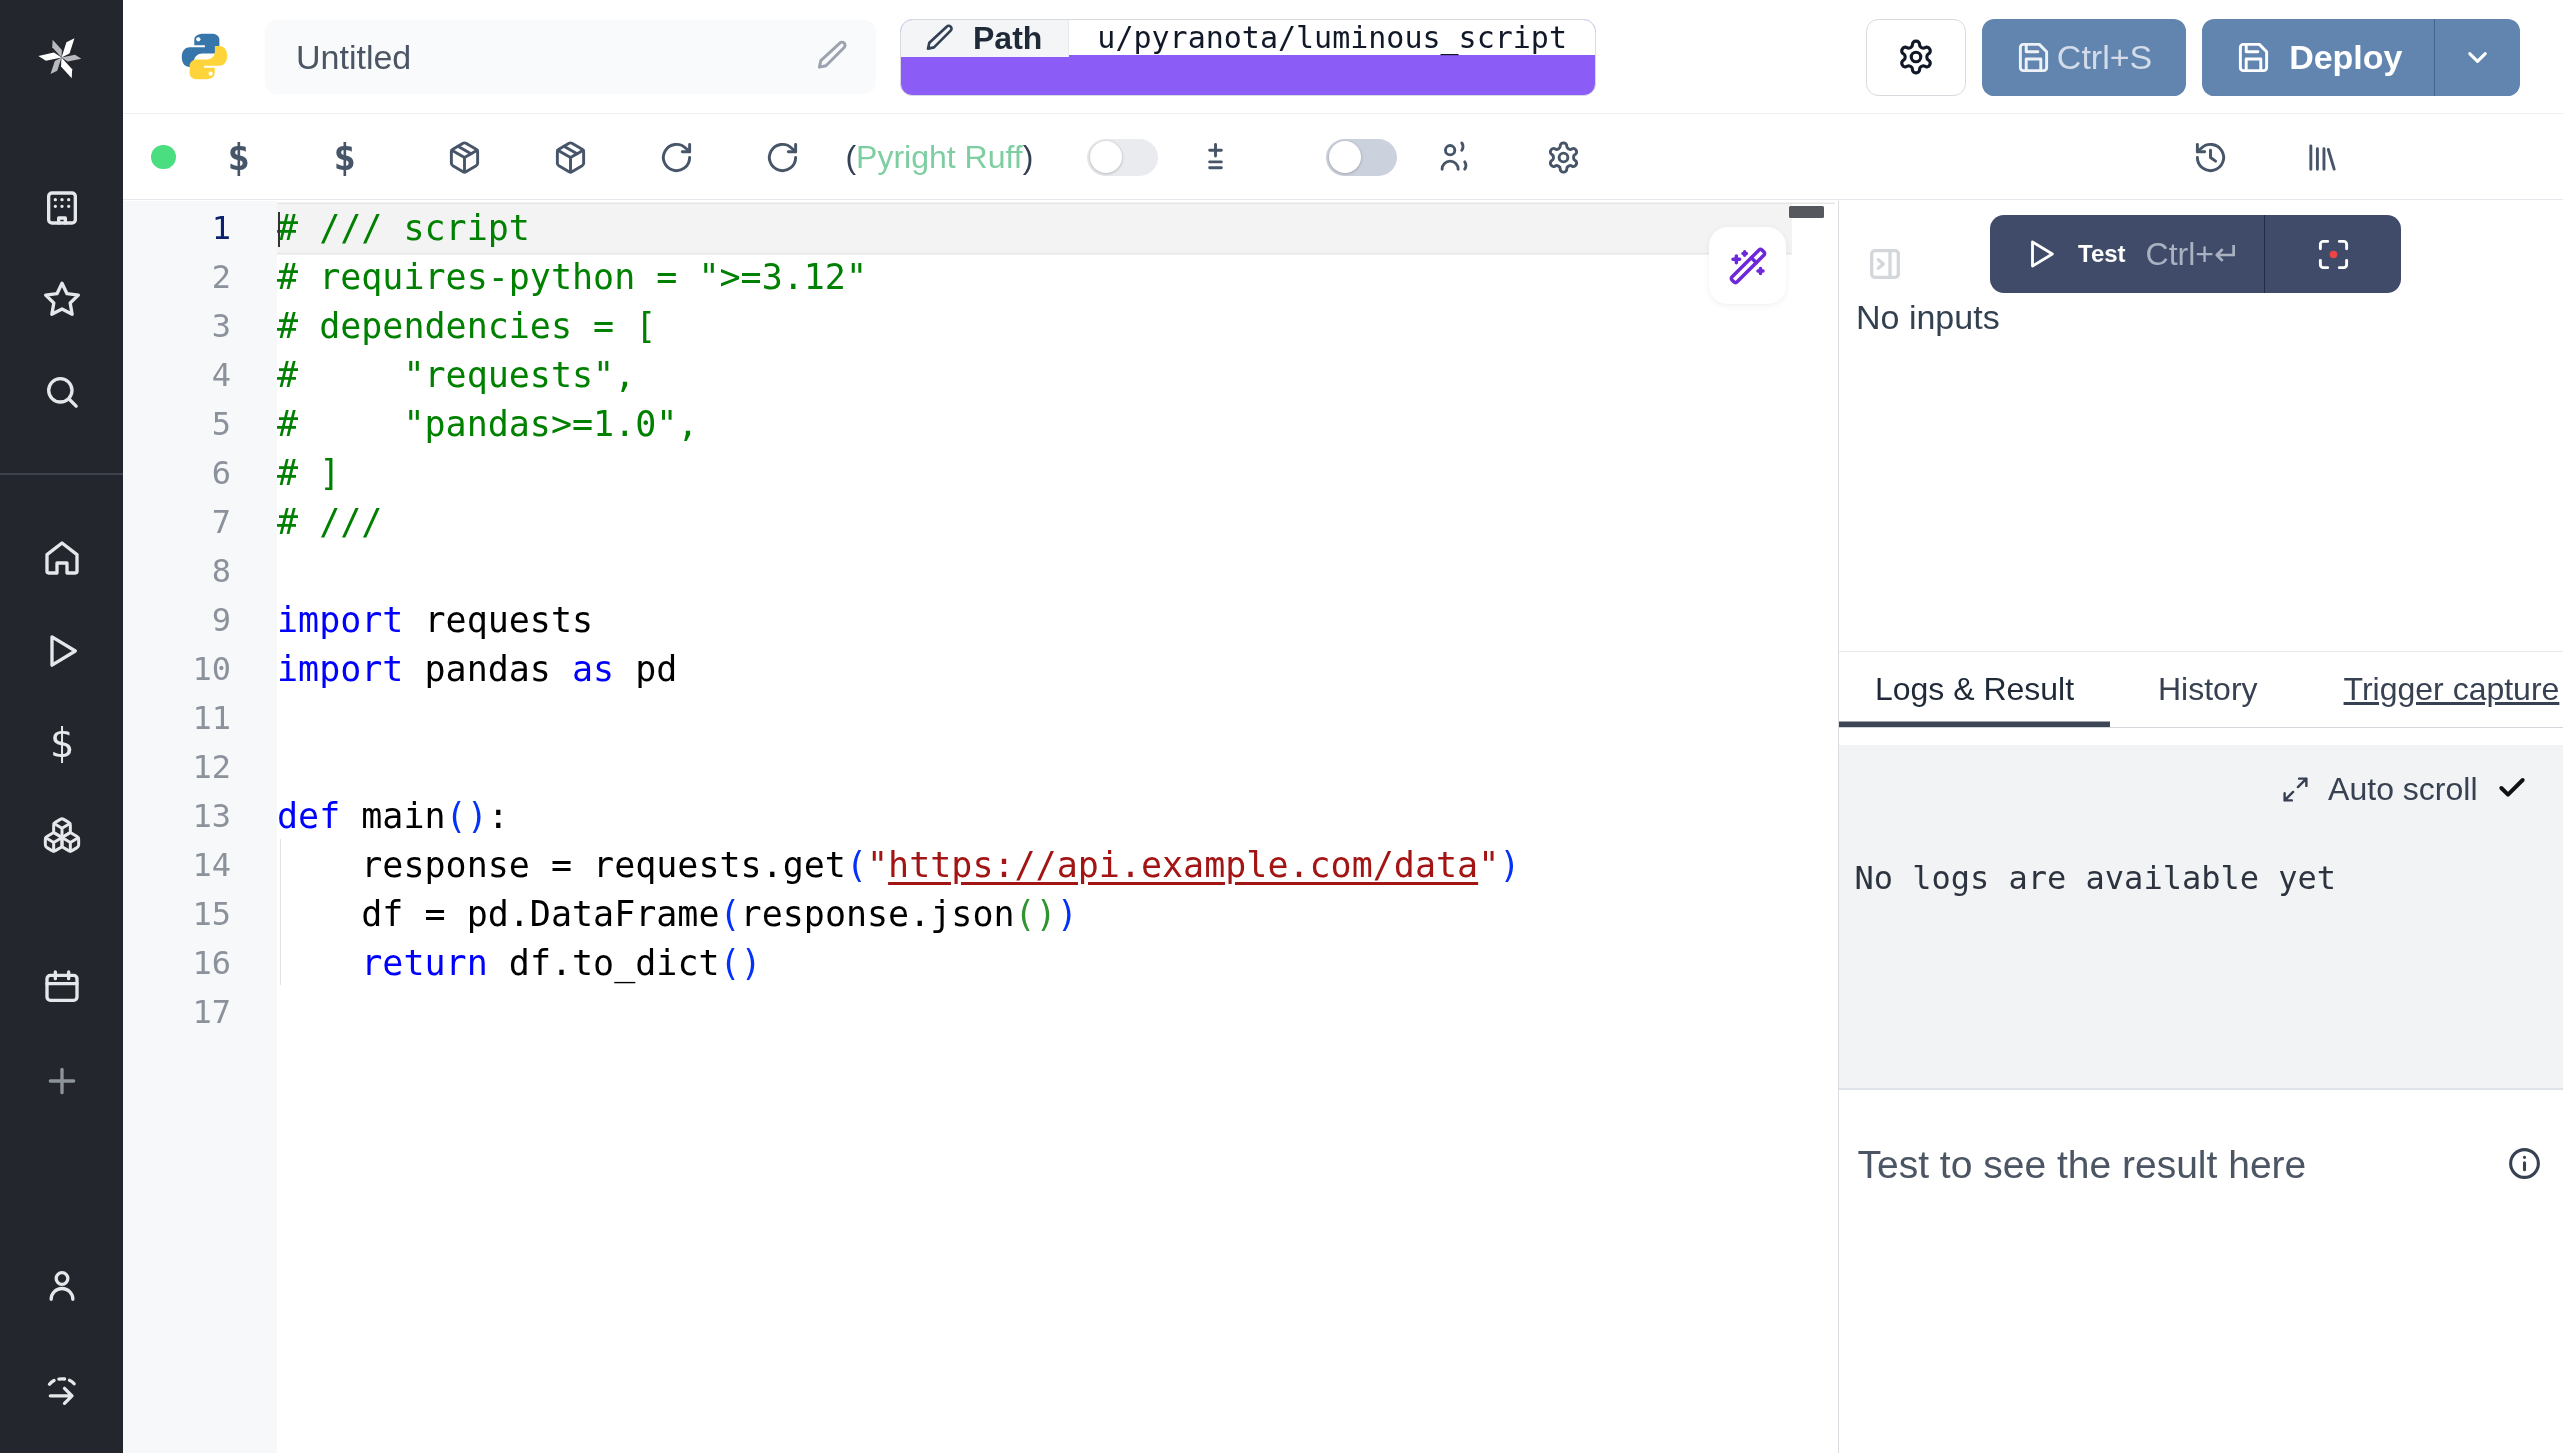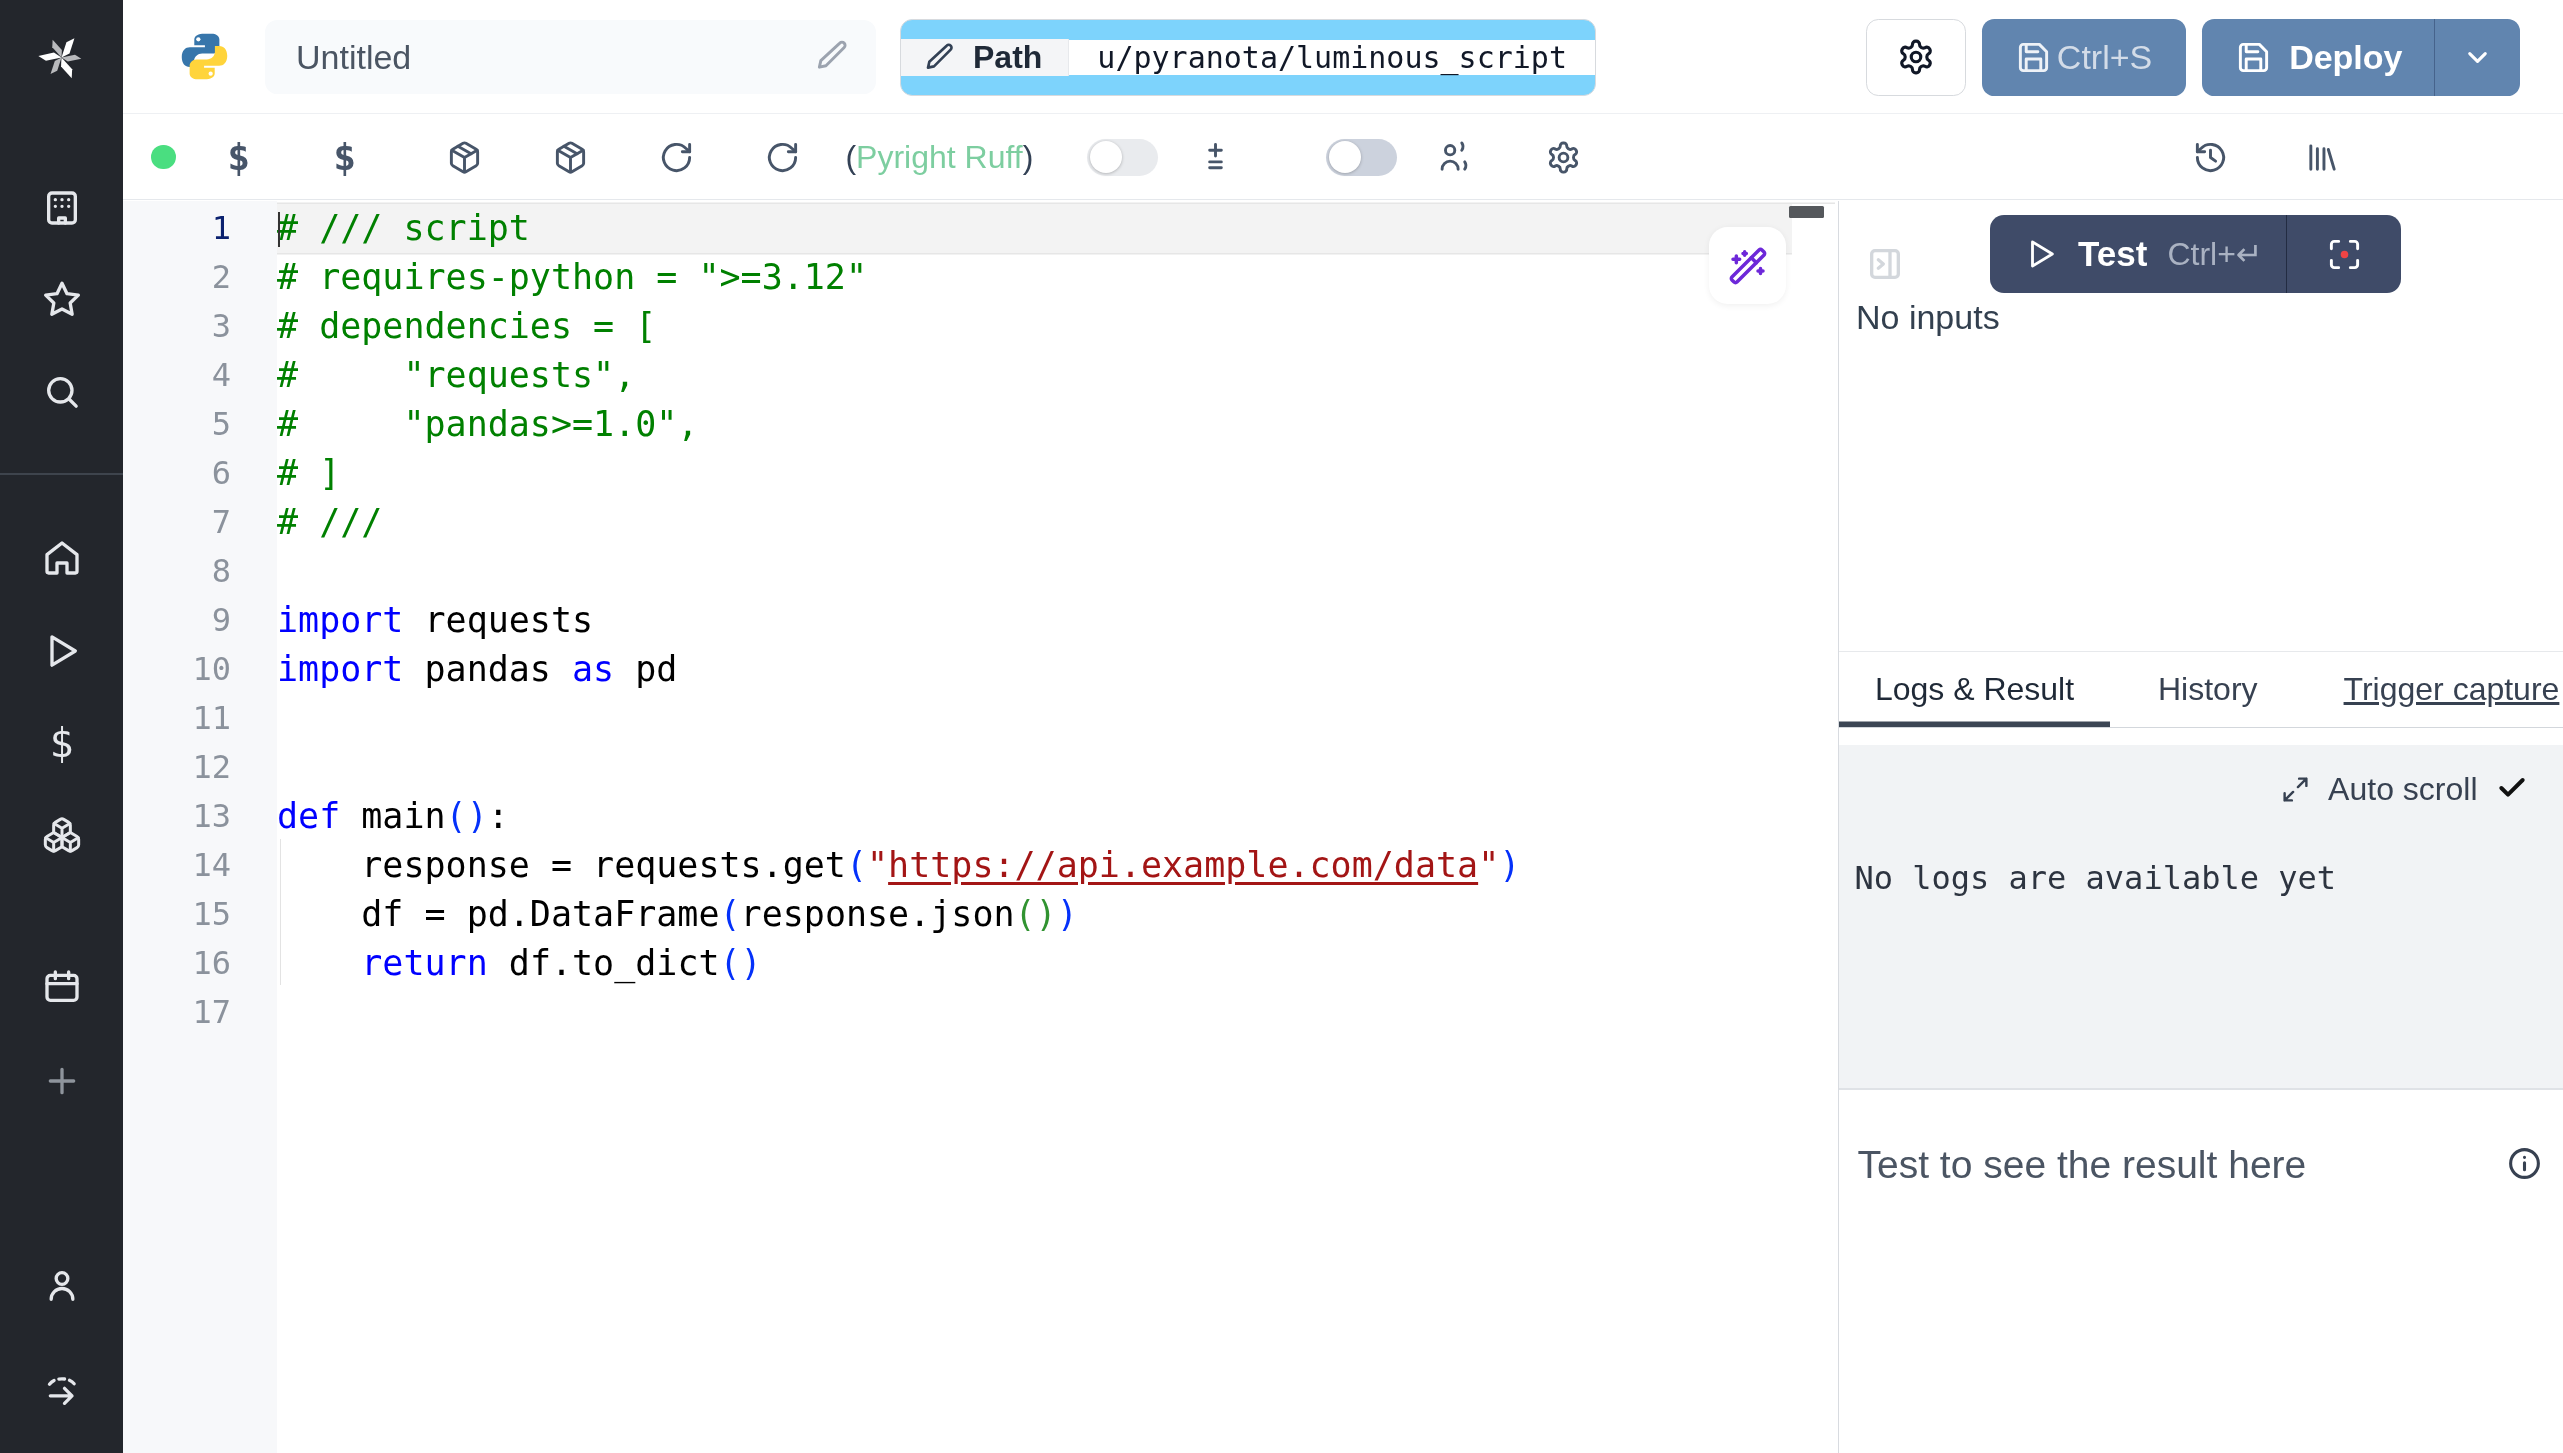--- a/index.html
+++ b/index.html
@@ -13,21 +13,21 @@
   .side-icon svg { width:40px; height:40px; }
   .side-divider { position:absolute; left:0; top:473px; width:123px; height:0; border-top:2.3px solid #3e444d; }
   .logo-box { position:absolute; left:0; top:0; width:123px; height:115px; display:flex; align-items:center; justify-content:center; }
 
   
   .header { position:absolute; left:123px; top:0; width:2440px; height:114px; background:#ffffff; border-bottom:1.5px solid #eef0f3; z-index:20; }
   .py-logo { position:absolute; left:56px; top:31px; width:51px; height:51px; }
   .title-box { position:absolute; left:142px; top:20px; width:611px; height:74px; background:#f8fafc; border-radius:12.3px; display:flex; align-items:center; justify-content:space-between; padding:0 26px 0 31px; }
   .title-text { font-size:34px; color:#4b5563; }
   .pencil { color:#9ca3af; } .pencil svg{ width:35px; height:35px; }
-  .path-box { position:absolute; left:777px; top:18.5px; height:77px; border:1.5px solid #d7dade; border-radius:12.3px; display:flex; align-items:center; overflow:hidden; background:#7dd3fc; }
+  .path-box { position:absolute; left:777px; top:18.5px; height:77px; border:1.5px solid #d7dade; border-radius:12.3px; display:flex; align-items:flex-start; overflow:hidden; background:#8b5cf6; }
   .path-label-seg { background:#f4f5f7; display:flex; align-items:center; gap:17px; padding:0 26px 0 23px; border-right:1.5px solid #e7e9ec; color:#334155; }
   .path-label-seg svg { width:32px; height:32px; }
   .path-label { font-size:32px; font-weight:600; color:#1f2937; }
   .path-value { display:flex; align-items:center; padding:0 28px; font-family:"DejaVu Sans Mono", monospace; font-size:30px; color:#111827; background:#ffffff; }
   .hdr-actions { position:absolute; right:43px; top:18.5px; height:77px; display:flex; gap:15.4px; align-items:center; }
   .btn-gear { width:100px; height:77px; background:#ffffff; border:1.5px solid #d7dade; border-radius:12.3px; display:flex; align-items:center; justify-content:center; color:#111827; }
   .btn-gear svg { width:38px; height:38px; }
   .btn-blue { height:77px; background:#6185af; border:none; border-radius:12.3px; display:flex; align-items:center; color:#ffffff; }
   .btn-save { padding:0 34px; gap:6px; }
   .btn-save svg { width:35px; height:35px; color:#eef2f7; }
@@ -75,21 +75,21 @@
   .wand-btn { position:absolute; left:1586px; top:26px; width:77px; height:77px; background:#ffffff; border:1.5px solid #e5e7eb; border-radius:18.5px; box-shadow:0 1.5px 6.2px rgba(0,0,0,.06); display:flex; align-items:center; justify-content:center; color:#6d28d9; }
   .wand-btn svg { width:40px; height:40px; }
 
   
   .run-panel { position:absolute; left:1839px; top:201px; width:724px; height:1252px; background:#ffffff; }
   .collapse-ic { position:absolute; left:26px; top:43px; color:#d3d7dc; }
   .collapse-ic svg { width:40px; height:40px; }
   .test-btn { position:absolute; left:151px; top:14px; width:411px; height:78px; background:#3f4b68; border-radius:14px; display:flex; align-items:center; color:#ffffff; }
   .test-main { display:flex; align-items:center; gap:20px; padding:0 23px 0 34px; height:100%; }
   .test-main svg { width:34px; height:34px; }
-  .test-label { font-size:35px; font-weight:700; color:#ffffff; }
+  .test-label { font-size:24px; font-weight:700; color:#ffffff; }
   .test-shortcut { font-size:32px; color:#aab2c2; }
   .test-sep { width:1.5px; height:100%; background:#232c42; }
   .capture-seg { display:flex; align-items:center; justify-content:center; flex:1; height:100%; color:#ffffff; }
   .capture-seg svg { width:35px; height:35px; }
   .no-inputs { position:absolute; left:17px; top:97px; font-size:34px; color:#33404f; }
 
   .tabs { position:absolute; left:0; top:450px; width:724px; height:77px; border-top:1.5px solid #e7e9ec; border-bottom:1.5px solid #d3d7dc; display:flex; align-items:stretch; }
   .tab { display:flex; align-items:center; justify-content:center; font-size:32px; color:#374151; white-space:nowrap; }
   .tab.active { width:271px; color:#1f2937; box-shadow:inset 0 -5.4px 0 #3c4654; }
   .tab.t2 { padding:0 48px; }

